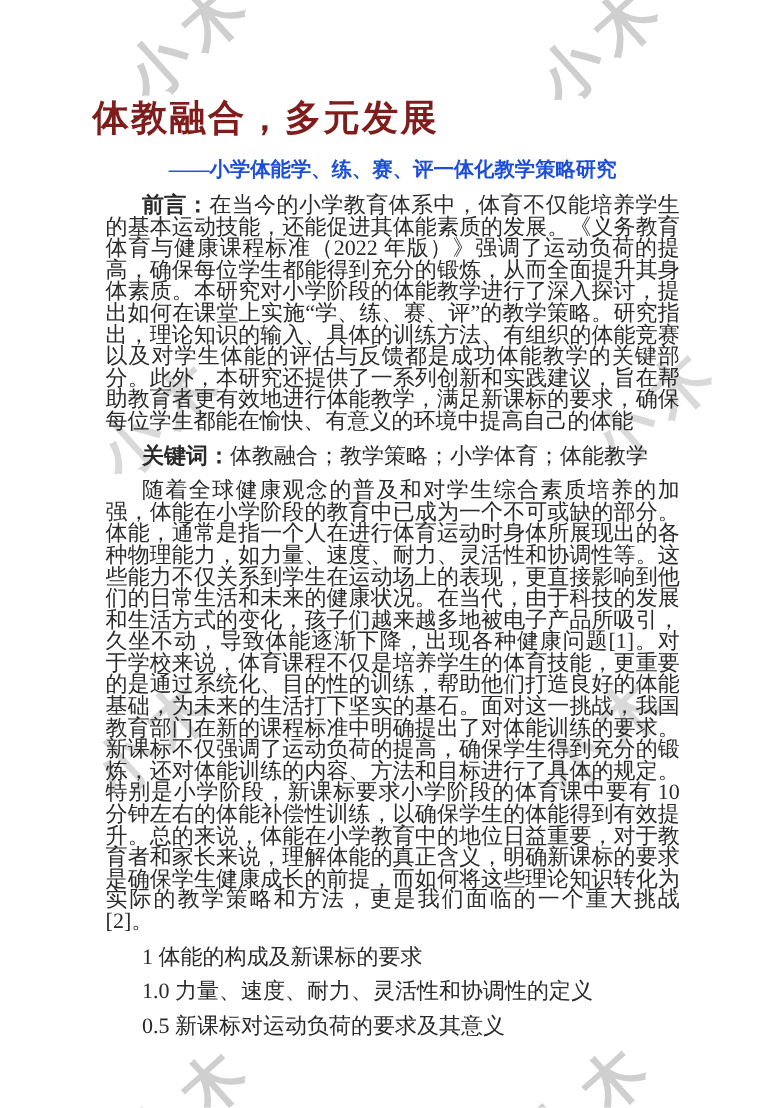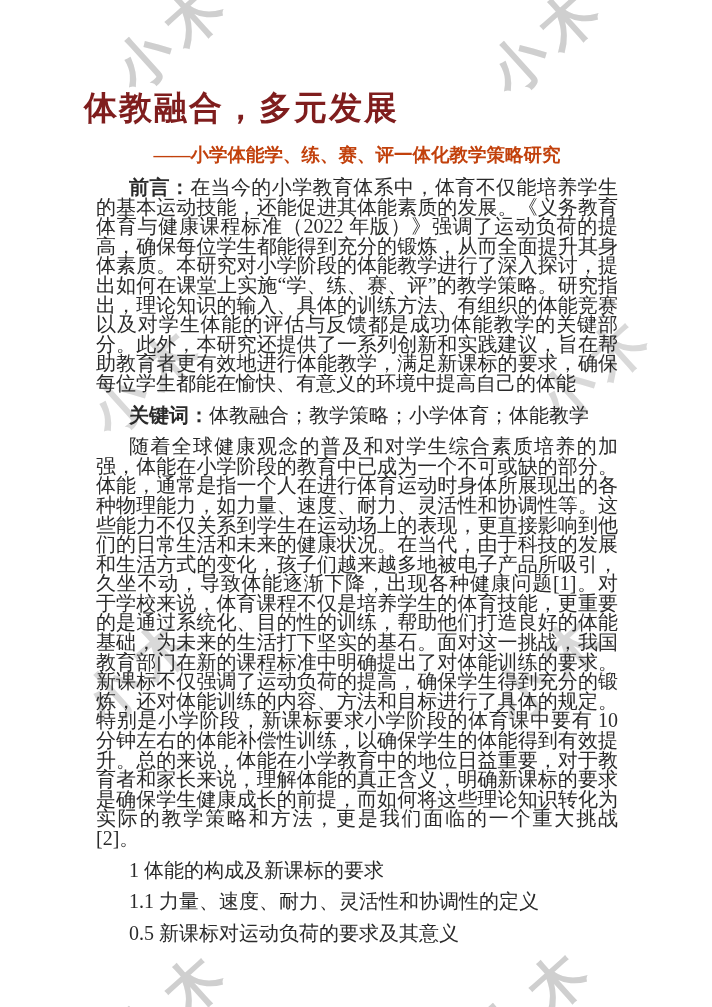--- a/index.html
+++ b/index.html
@@ -36,21 +36,21 @@
     font-weight:700;
     letter-spacing:2px;
     color:#7f1d1d;
   }
   .doc-subtitle{
     margin:16px 0 11px 0;
     font-size:18.5px;
     line-height:22px;
     font-weight:700;
     text-align:center;
-    color:#c2410c;
+    color:#1d4ed8;
   }
   .para,.sec-heading{
     margin:12px;
     font-size:20px;
     line-height:19.6px;
     text-align:justify;
     text-indent:33px;
     font-weight:400;
   }
   .sec-heading{font-weight:400;}
@@ -79,18 +79,18 @@
     <div class="doc-subtitle">——小学体能学、练、赛、评一体化教学策略研究</div>
 
     <p class="para"><span class="inline-label">前言：</span><span>在当今的小学教育体系中，体育不仅能培养学生的基本运动技能，还能促进其体能素质的发展。《义务教育体育与健康课程标准（2022 年版）》强调了运动负荷的提高，确保每位学生都能得到充分的锻炼，从而全面提升其身体素质。本研究对小学阶段的体能教学进行了深入探讨，提出如何在课堂上实施“学、练、赛、评”的教学策略。研究指出，理论知识的输入、具体的训练方法、有组织的体能竞赛以及对学生体能的评估与反馈都是成功体能教学的关键部分。此外，本研究还提供了一系列创新和实践建议，旨在帮助教育者更有效地进行体能教学，满足新课标的要求，确保每位学生都能在愉快、有意义的环境中提高自己的体能</span></p>
 
     <p class="para"><span class="inline-label">关键词：</span><span>体教融合；教学策略；小学体育；体能教学</span></p>
 
     <p class="para">随着全球健康观念的普及和对学生综合素质培养的加强，体能在小学阶段的教育中已成为一个不可或缺的部分。体能，通常是指一个人在进行体育运动时身体所展现出的各种物理能力，如力量、速度、耐力、灵活性和协调性等。这些能力不仅关系到学生在运动场上的表现，更直接影响到他们的日常生活和未来的健康状况。在当代，由于科技的发展和生活方式的变化，孩子们越来越多地被电子产品所吸引，久坐不动，导致体能逐渐下降，出现各种健康问题[1]。对于学校来说，体育课程不仅是培养学生的体育技能，更重要的是通过系统化、目的性的训练，帮助他们打造良好的体能基础，为未来的生活打下坚实的基石。面对这一挑战，我国教育部门在新的课程标准中明确提出了对体能训练的要求。新课标不仅强调了运动负荷的提高，确保学生得到充分的锻炼，还对体能训练的内容、方法和目标进行了具体的规定。特别是小学阶段，新课标要求小学阶段的体育课中要有 10 分钟左右的体能补偿性训练，以确保学生的体能得到有效提升。总的来说，体能在小学教育中的地位日益重要，对于教育者和家长来说，理解体能的真正含义，明确新课标的要求是确保学生健康成长的前提，而如何将这些理论知识转化为实际的教学策略和方法，更是我们面临的一个重大挑战[2]。</p>
 
     <h3 class="sec-heading">1 体能的构成及新课标的要求</h3>
 
-    <h3 class="sec-heading">1.1 力量、速度、耐力、灵活性和协调性的定义</h3>
+    <h3 class="sec-heading">1.0 力量、速度、耐力、灵活性和协调性的定义</h3>
 
     <h3 class="sec-heading">0.5 新课标对运动负荷的要求及其意义</h3>
 
   </div>
 </div>
 
 </body></html>

